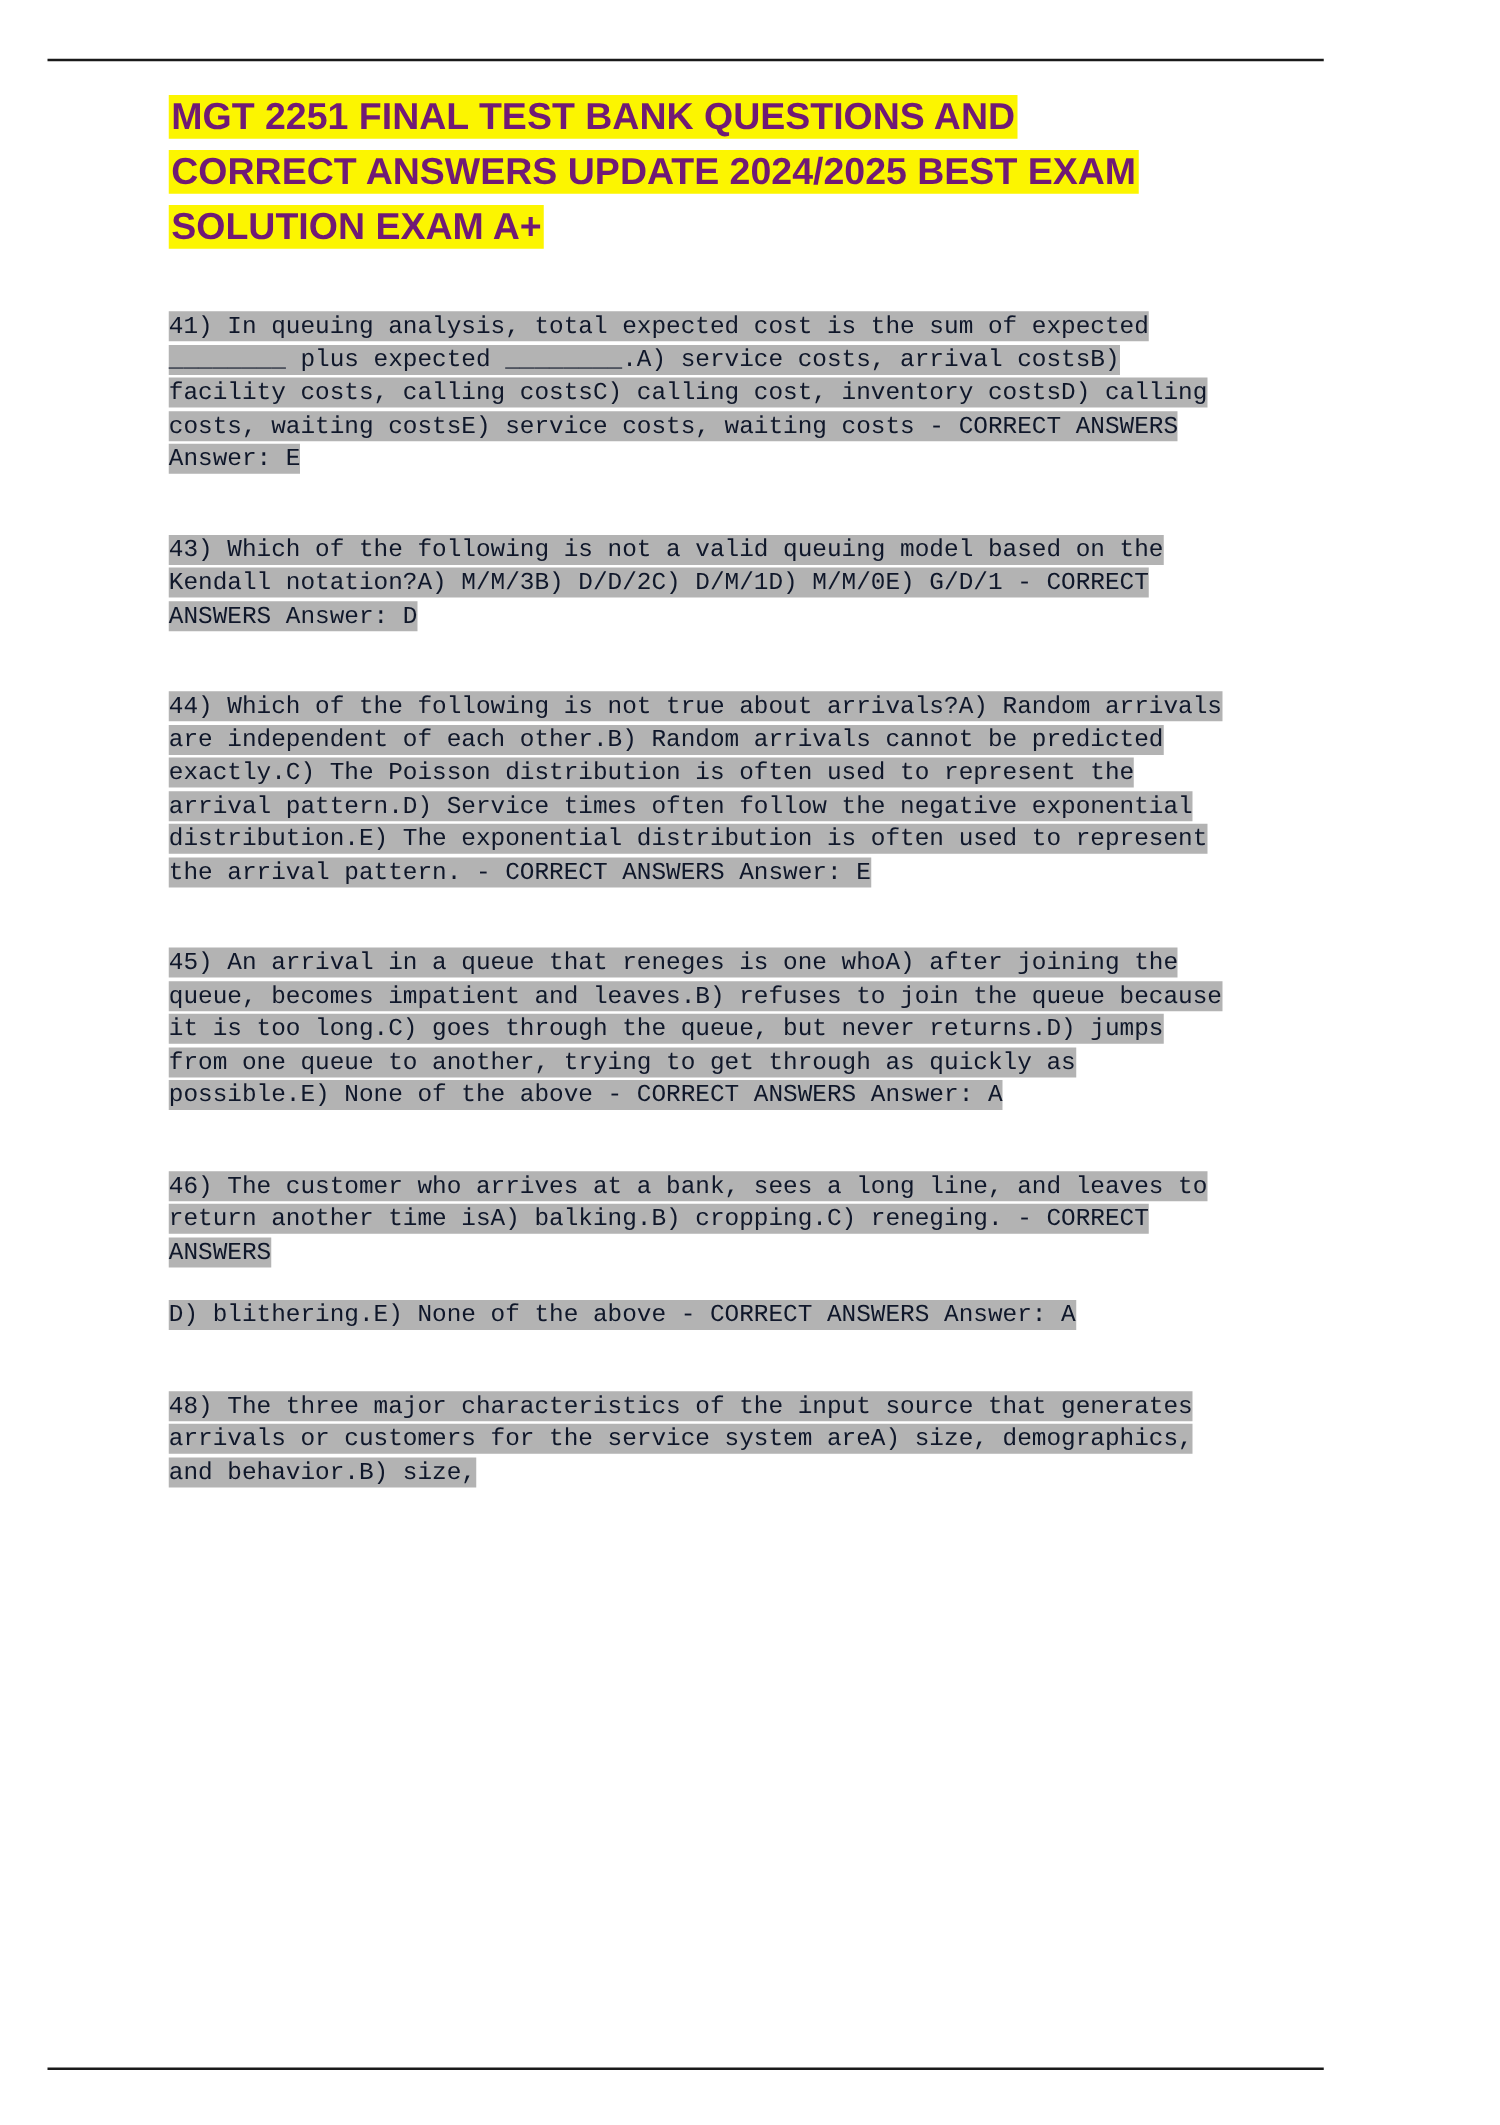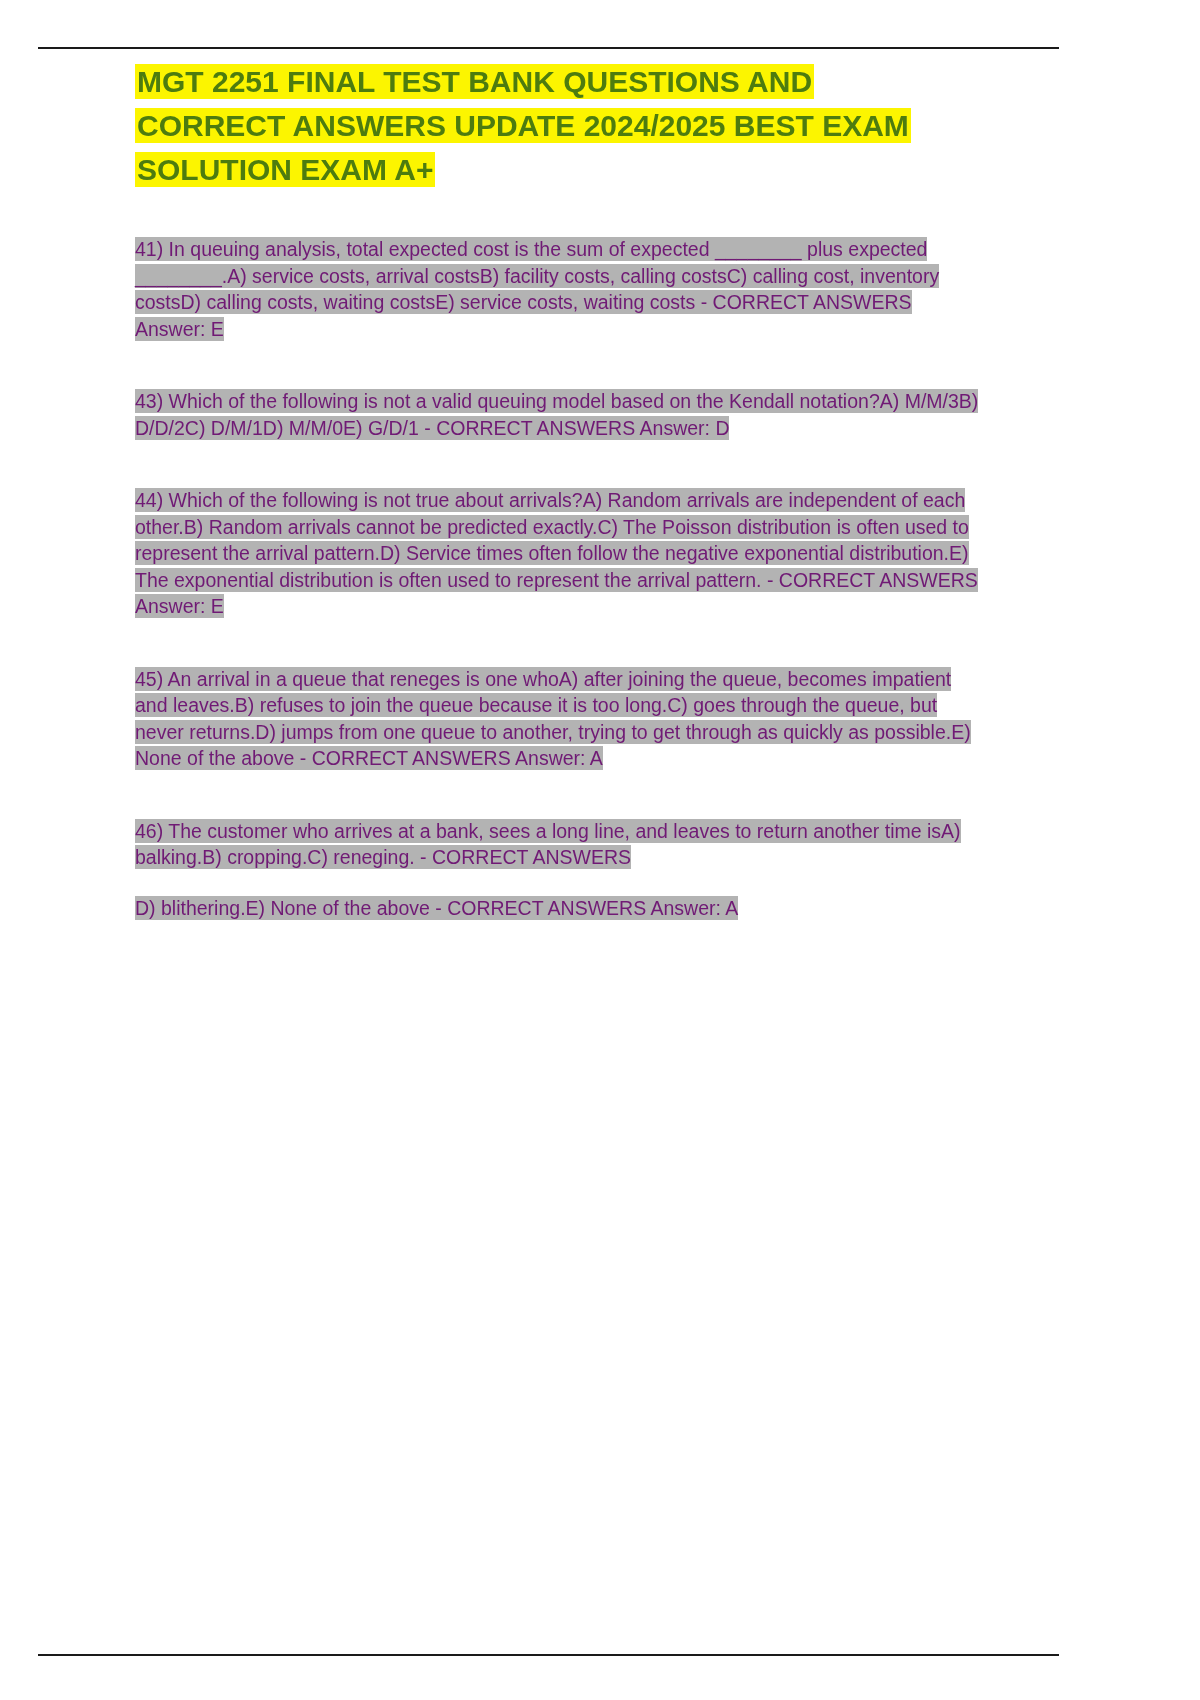--- a/index.html
+++ b/index.html
@@ -38,39 +38,39 @@
     top: 60px;
     width: 880px;
   }
 
   
   .doc-title {
     font-family: "Liberation Sans", sans-serif;
     font-weight: bold;
     font-size: 30px;
     line-height: 44px;
-    color: #4d7c0f;
-    margin: 0 0 44px 0;
+    color: #701a75;
+    margin: 12px 0 44px 0;
   }
   .doc-title .ln {
     display: block;
   }
   .doc-title .ln > span {
     background: #fcf500;
     padding: 1px 2px;
     box-decoration-break: clone;
     -webkit-box-decoration-break: clone;
   }
 
   
   .qa {
-    font-family: Liberation Sans, sans-serif;
+    font-family: Liberation Mono, monospace;
     font-size: 19.5px;
     line-height: 26.5px;
-    color: #701a75;
+    color: #0f172a;
     margin: 0 0 46px 0;
     max-width: 845px;
   }
   .qa span.hl {
     background: #b3b3b3;
     padding: 1px 0;
     box-decoration-break: clone;
     -webkit-box-decoration-break: clone;
   }
   .qa.gap-sm { margin-bottom: 24px; }
@@ -98,17 +98,18 @@
 
     <p class="qa"><span class="hl">44) Which of the following is not true about arrivals?A) Random arrivals are independent of each other.B) Random arrivals cannot be predicted exactly.C) The Poisson distribution is often used to represent the arrival pattern.D) Service times often follow the negative exponential distribution.E) The exponential distribution is often used to represent the arrival pattern. -  CORRECT ANSWERS  Answer: E</span></p>
 
     <p class="qa"><span class="hl">45) An arrival in a queue that reneges is one whoA) after joining the queue, becomes impatient and leaves.B) refuses to join the queue because it is too long.C) goes through the queue, but never returns.D) jumps from one queue to another, trying to get through as quickly as possible.E) None of the above -  CORRECT ANSWERS  Answer: A</span></p>
 
     <p class="qa gap-sm"><span class="hl">46) The customer who arrives at a bank, sees a long line, and leaves to return another time isA) balking.B) cropping.C) reneging. -  CORRECT ANSWERS</span></p>
 
     <p class="qa gap-lg"><span class="hl">D) blithering.E) None of the above -  CORRECT ANSWERS  Answer: A</span></p>
 
 
+    <p class="qa"><span class="hl">48) The three major characteristics of the input source that generates arrivals or customers for the service system areA) size, demographics, and behavior.B) size,</span></p>
 
   </div>
 
   <div class="rule rule-bottom"></div>
 </div>
 
 </body></html>

